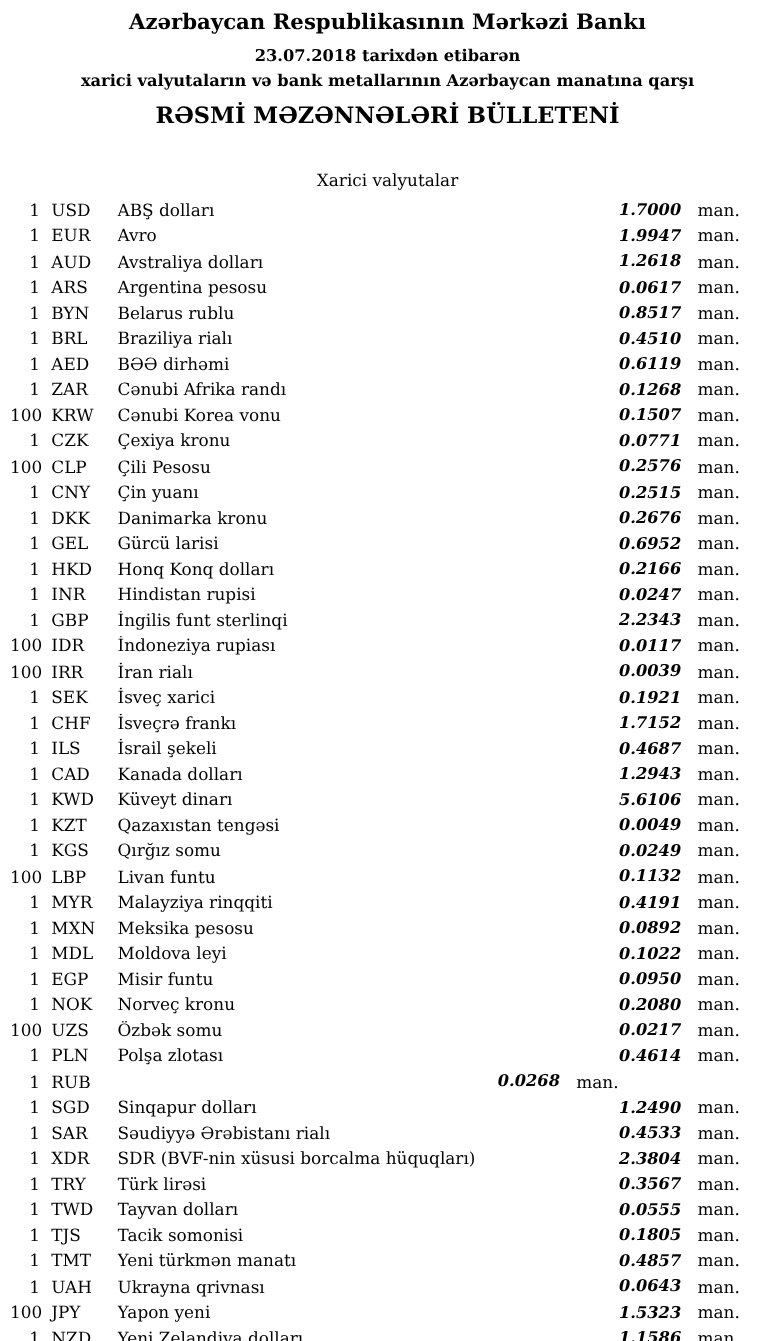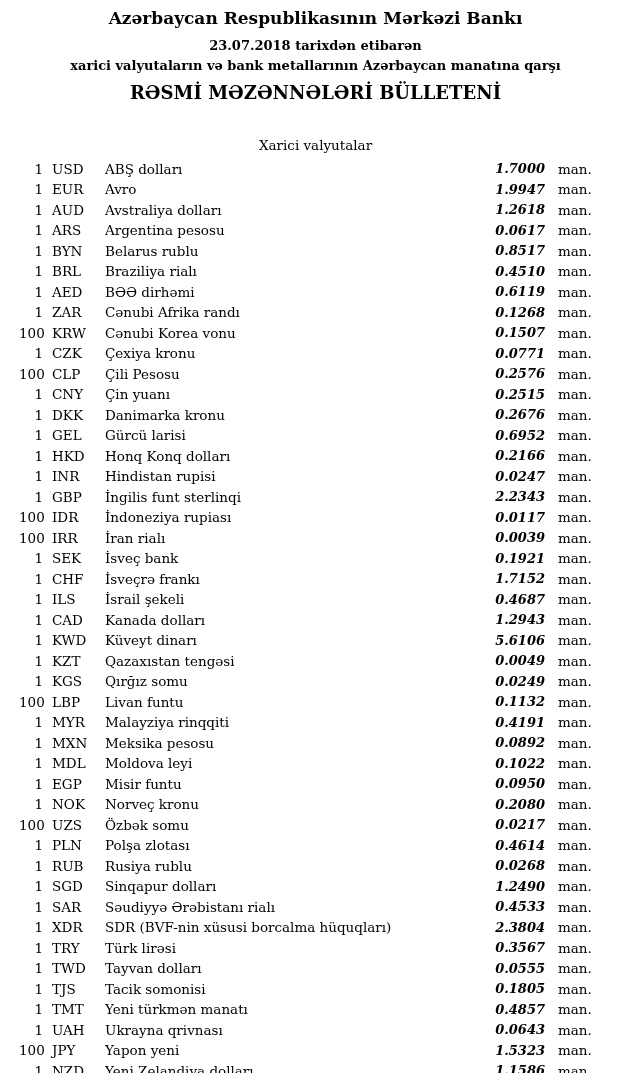--- a/index.html
+++ b/index.html
@@ -9,21 +9,21 @@
   }
   body {
     width: 620px;
     font-family: "DejaVu Serif", "Liberation Serif", serif;
     color: #000000;
   }
   .page {
     box-sizing: border-box;
     width: 620px;
     height: 1073px;
-    padding: 6px 0 2px 11px;
+    padding: 6px 0 2px 0;
     overflow: hidden;
   }
   .header {
     text-align: center;
   }
   .bank-name {
     font-size: 17px;
     font-weight: bold;
     margin: 2px 0 7px 0;
     line-height: 1.25;
@@ -227,21 +227,21 @@
     <span class="qty">100</span>
     <span class="code">IRR</span>
     <span class="name">İran rialı</span>
     <span class="rate">0.0039</span>
     <span class="unit">man.</span>
   </div>
 
   <div class="row">
     <span class="qty">1</span>
     <span class="code">SEK</span>
-    <span class="name">İsveç bank</span>
+    <span class="name">İsveç xarici</span>
     <span class="rate">0.1921</span>
     <span class="unit">man.</span>
   </div>
 
   <div class="row">
     <span class="qty">1</span>
     <span class="code">CHF</span>
     <span class="name">İsveçrə frankı</span>
     <span class="rate">1.7152</span>
     <span class="unit">man.</span>
@@ -347,21 +347,20 @@
     <span class="qty">1</span>
     <span class="code">PLN</span>
     <span class="name">Polşa zlotası</span>
     <span class="rate">0.4614</span>
     <span class="unit">man.</span>
   </div>
 
   <div class="row">
     <span class="qty">1</span>
     <span class="code">RUB</span>
-    <span class="name">Rusiya rublu</span>
     <span class="rate">0.0268</span>
     <span class="unit">man.</span>
   </div>
 
   <div class="row">
     <span class="qty">1</span>
     <span class="code">SGD</span>
     <span class="name">Sinqapur dolları</span>
     <span class="rate">1.2490</span>
     <span class="unit">man.</span>

